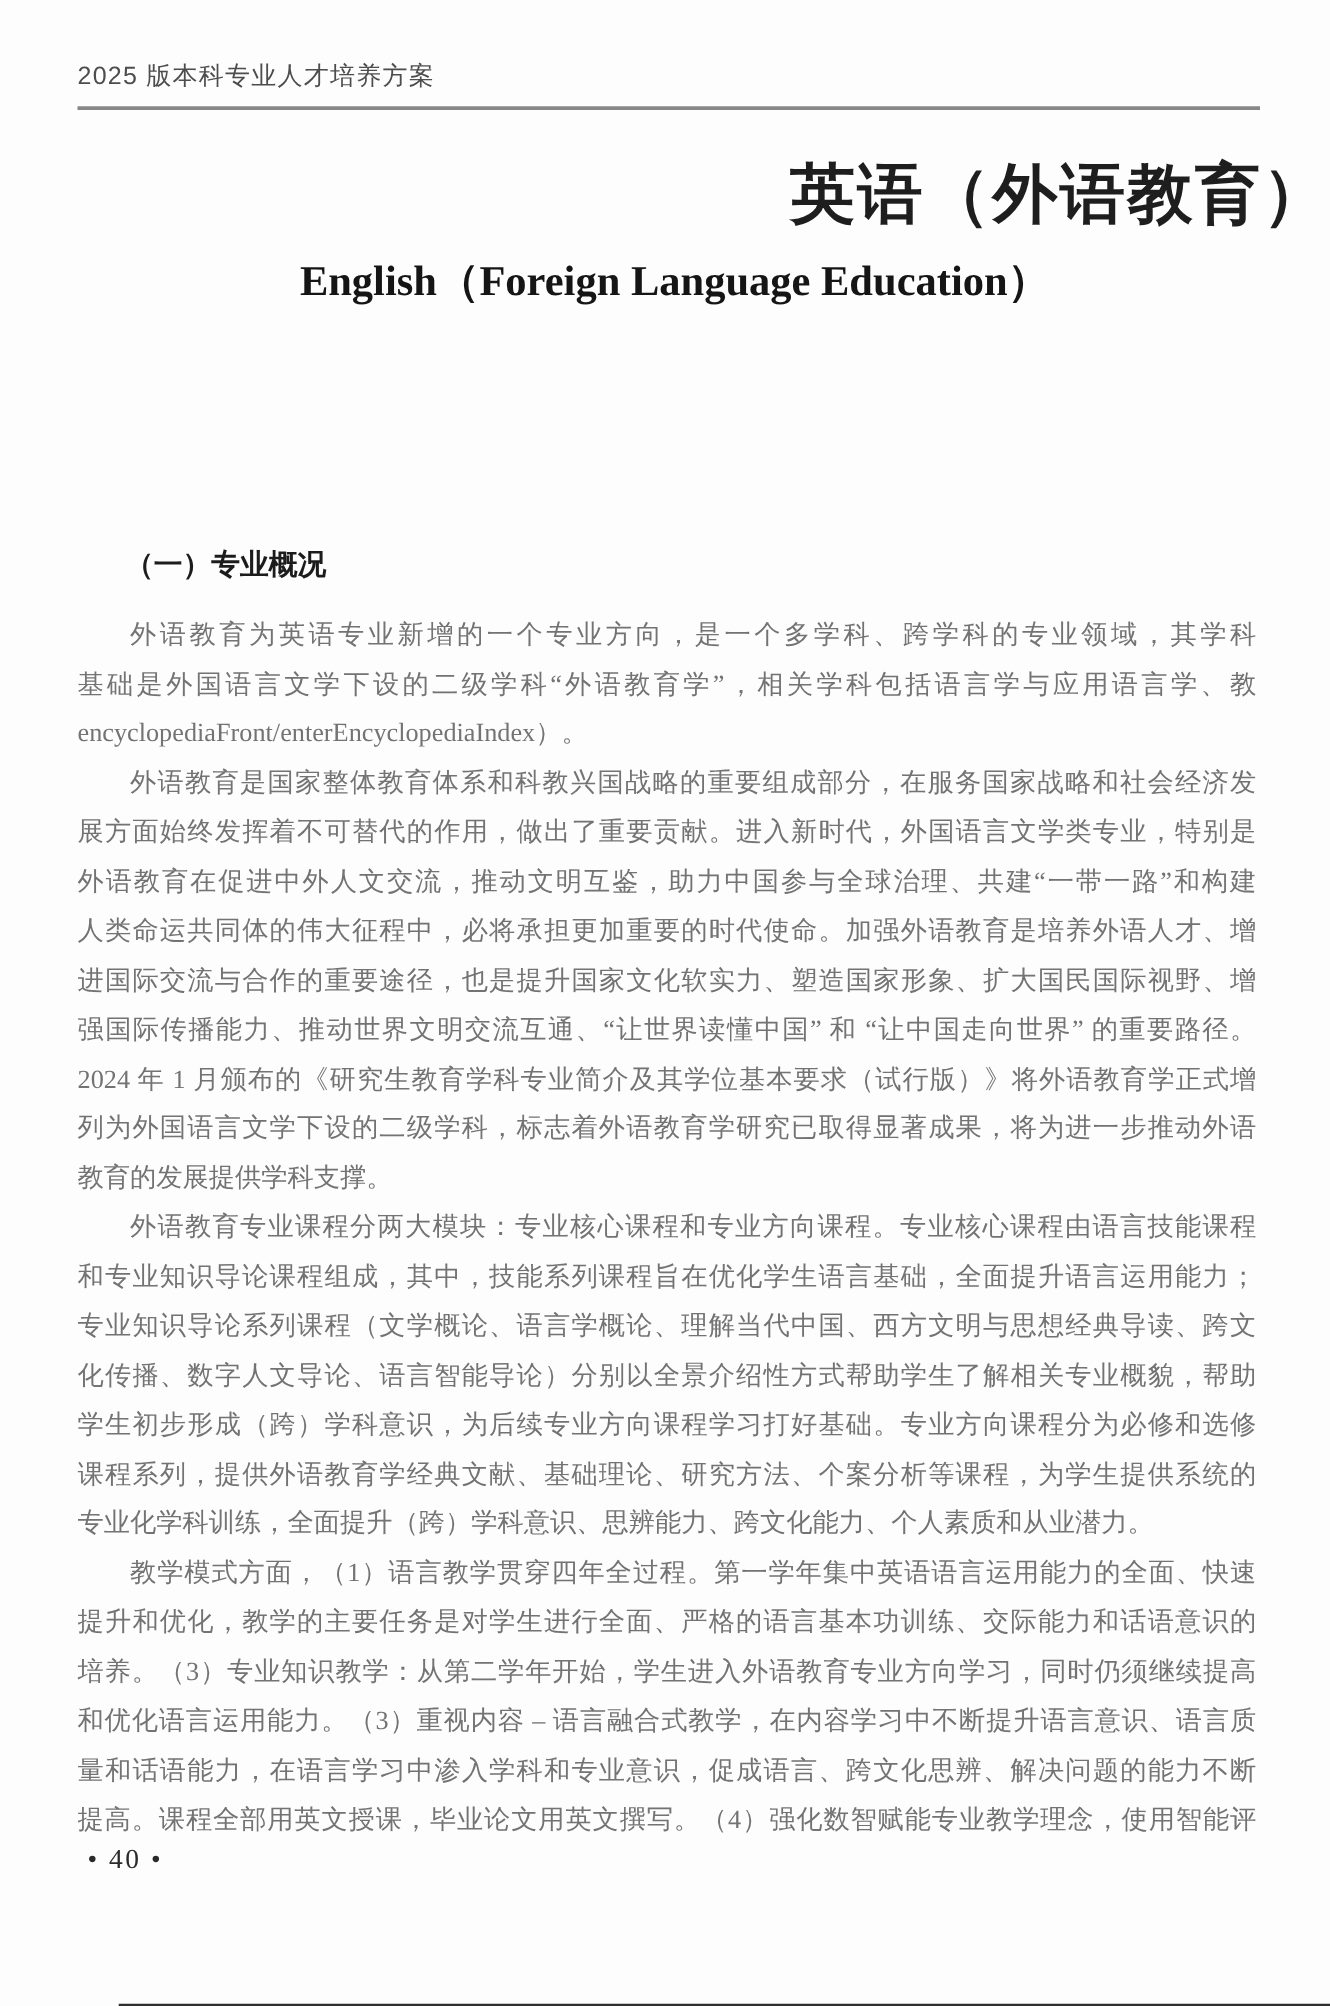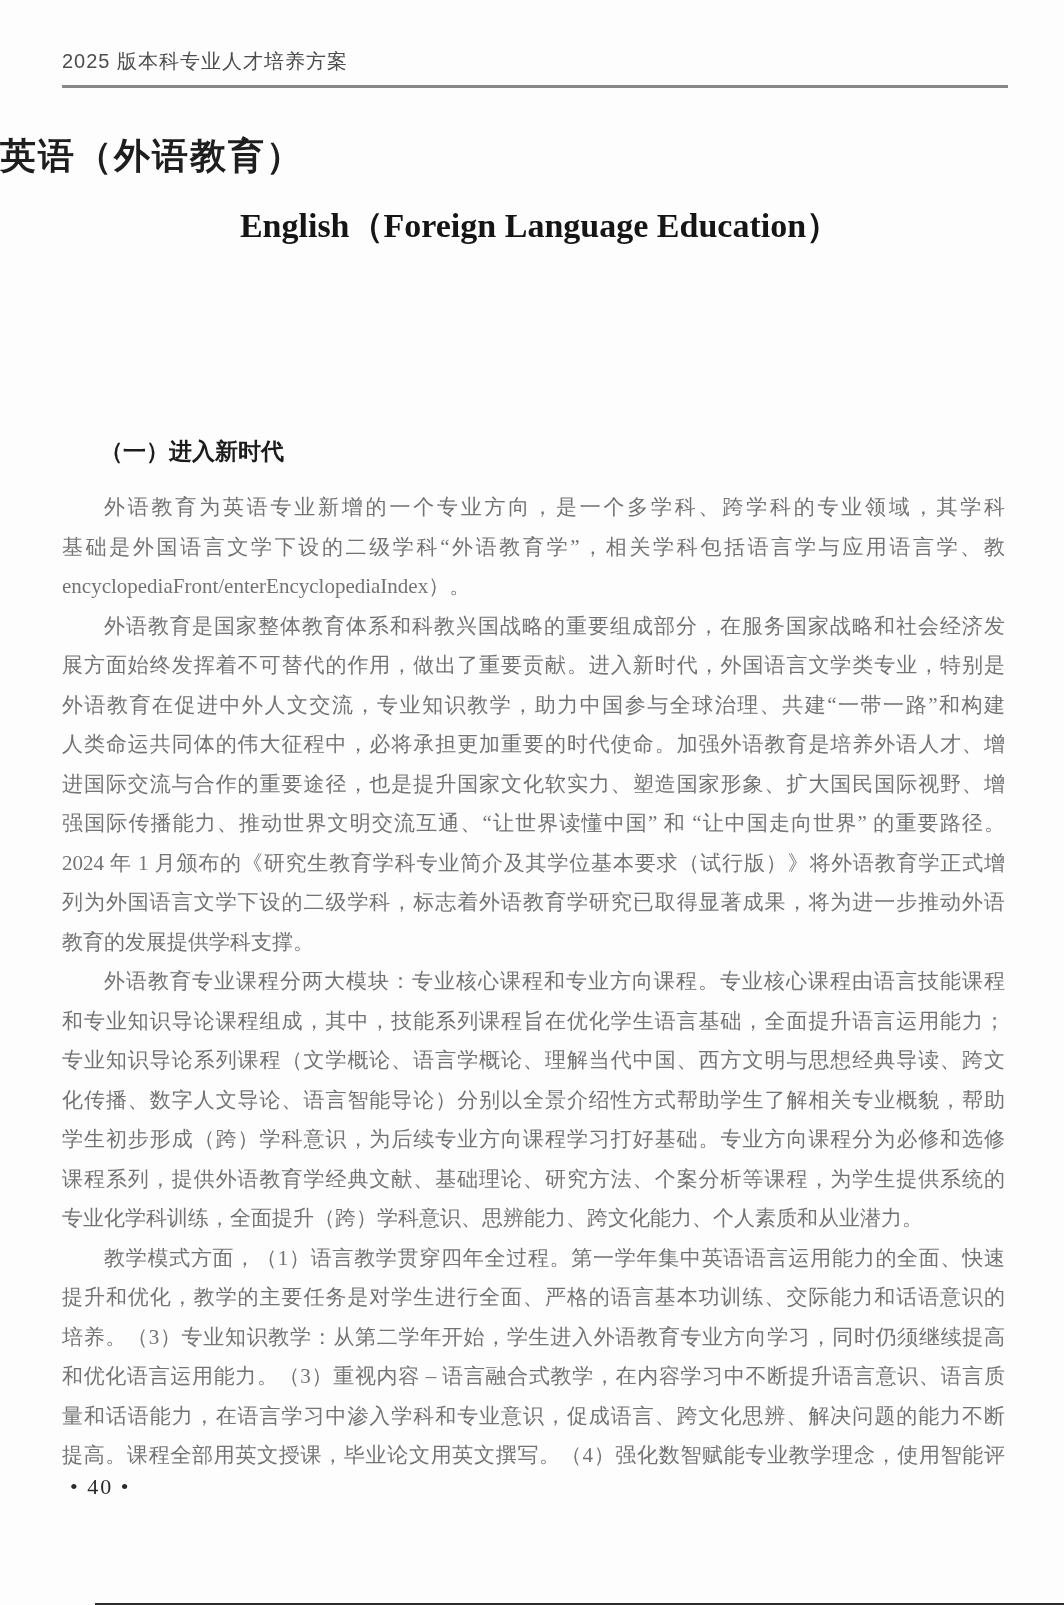--- a/index.html
+++ b/index.html
@@ -25,24 +25,24 @@
   }
   .header-rule {
     margin: 11px 56px 0 62px;
     height: 3px;
     background: #888888;
   }
 
   
   .title-zh {
     margin-top: 46px;
-    text-align: left;
+    text-align: right;
     font-family: "Liberation Sans", "DejaVu Sans", sans-serif;
     font-weight: 600;
-    font-size: 36px;
+    font-size: 52px;
     line-height: 44px;
     letter-spacing: 2px;
     color: #1e1e1e;
   }
   .title-en {
     margin-top: 29px;
     text-align: center;
     font-family: "Liberation Serif", "DejaVu Serif", serif;
     font-weight: 700;
     font-size: 34px;
@@ -103,29 +103,29 @@
 <div class="page">
 
   <div class="doc-header">2025 版本科专业人才培养方案</div>
 
   <div class="header-rule"></div>
 
   <div class="title-zh">英语（外语教育）</div>
 
   <div class="title-en">English（Foreign Language Education）</div>
 
-  <div class="section-heading">（一）进入新时代</div>
+  <div class="section-heading">（一）专业概况</div>
 
   <div class="body-text">
       <div class="line indent">外语教育为英语专业新增的一个专业方向，是一个多学科、跨学科的专业领域，其学科</div>
       <div class="line">基础是外国语言文学下设的二级学科“外语教育学”，相关学科包括语言学与应用语言学、教</div>
       <div class="line para-end">encyclopediaFront/enterEncyclopediaIndex）。</div>
       <div class="line indent">外语教育是国家整体教育体系和科教兴国战略的重要组成部分，在服务国家战略和社会经济发</div>
       <div class="line">展方面始终发挥着不可替代的作用，做出了重要贡献。进入新时代，外国语言文学类专业，特别是</div>
-      <div class="line">外语教育在促进中外人文交流，专业知识教学，助力中国参与全球治理、共建“一带一路”和构建</div>
+      <div class="line">外语教育在促进中外人文交流，推动文明互鉴，助力中国参与全球治理、共建“一带一路”和构建</div>
       <div class="line">人类命运共同体的伟大征程中，必将承担更加重要的时代使命。加强外语教育是培养外语人才、增</div>
       <div class="line">进国际交流与合作的重要途径，也是提升国家文化软实力、塑造国家形象、扩大国民国际视野、增</div>
       <div class="line">强国际传播能力、推动世界文明交流互通、“让世界读懂中国” 和 “让中国走向世界” 的重要路径。</div>
       <div class="line">2024 年 1 月颁布的《研究生教育学科专业简介及其学位基本要求（试行版）》将外语教育学正式增</div>
       <div class="line">列为外国语言文学下设的二级学科，标志着外语教育学研究已取得显著成果，将为进一步推动外语</div>
       <div class="line para-end">教育的发展提供学科支撑。</div>
       <div class="line indent">外语教育专业课程分两大模块：专业核心课程和专业方向课程。专业核心课程由语言技能课程</div>
       <div class="line">和专业知识导论课程组成，其中，技能系列课程旨在优化学生语言基础，全面提升语言运用能力；</div>
       <div class="line">专业知识导论系列课程（文学概论、语言学概论、理解当代中国、西方文明与思想经典导读、跨文</div>
       <div class="line">化传播、数字人文导论、语言智能导论）分别以全景介绍性方式帮助学生了解相关专业概貌，帮助</div>

